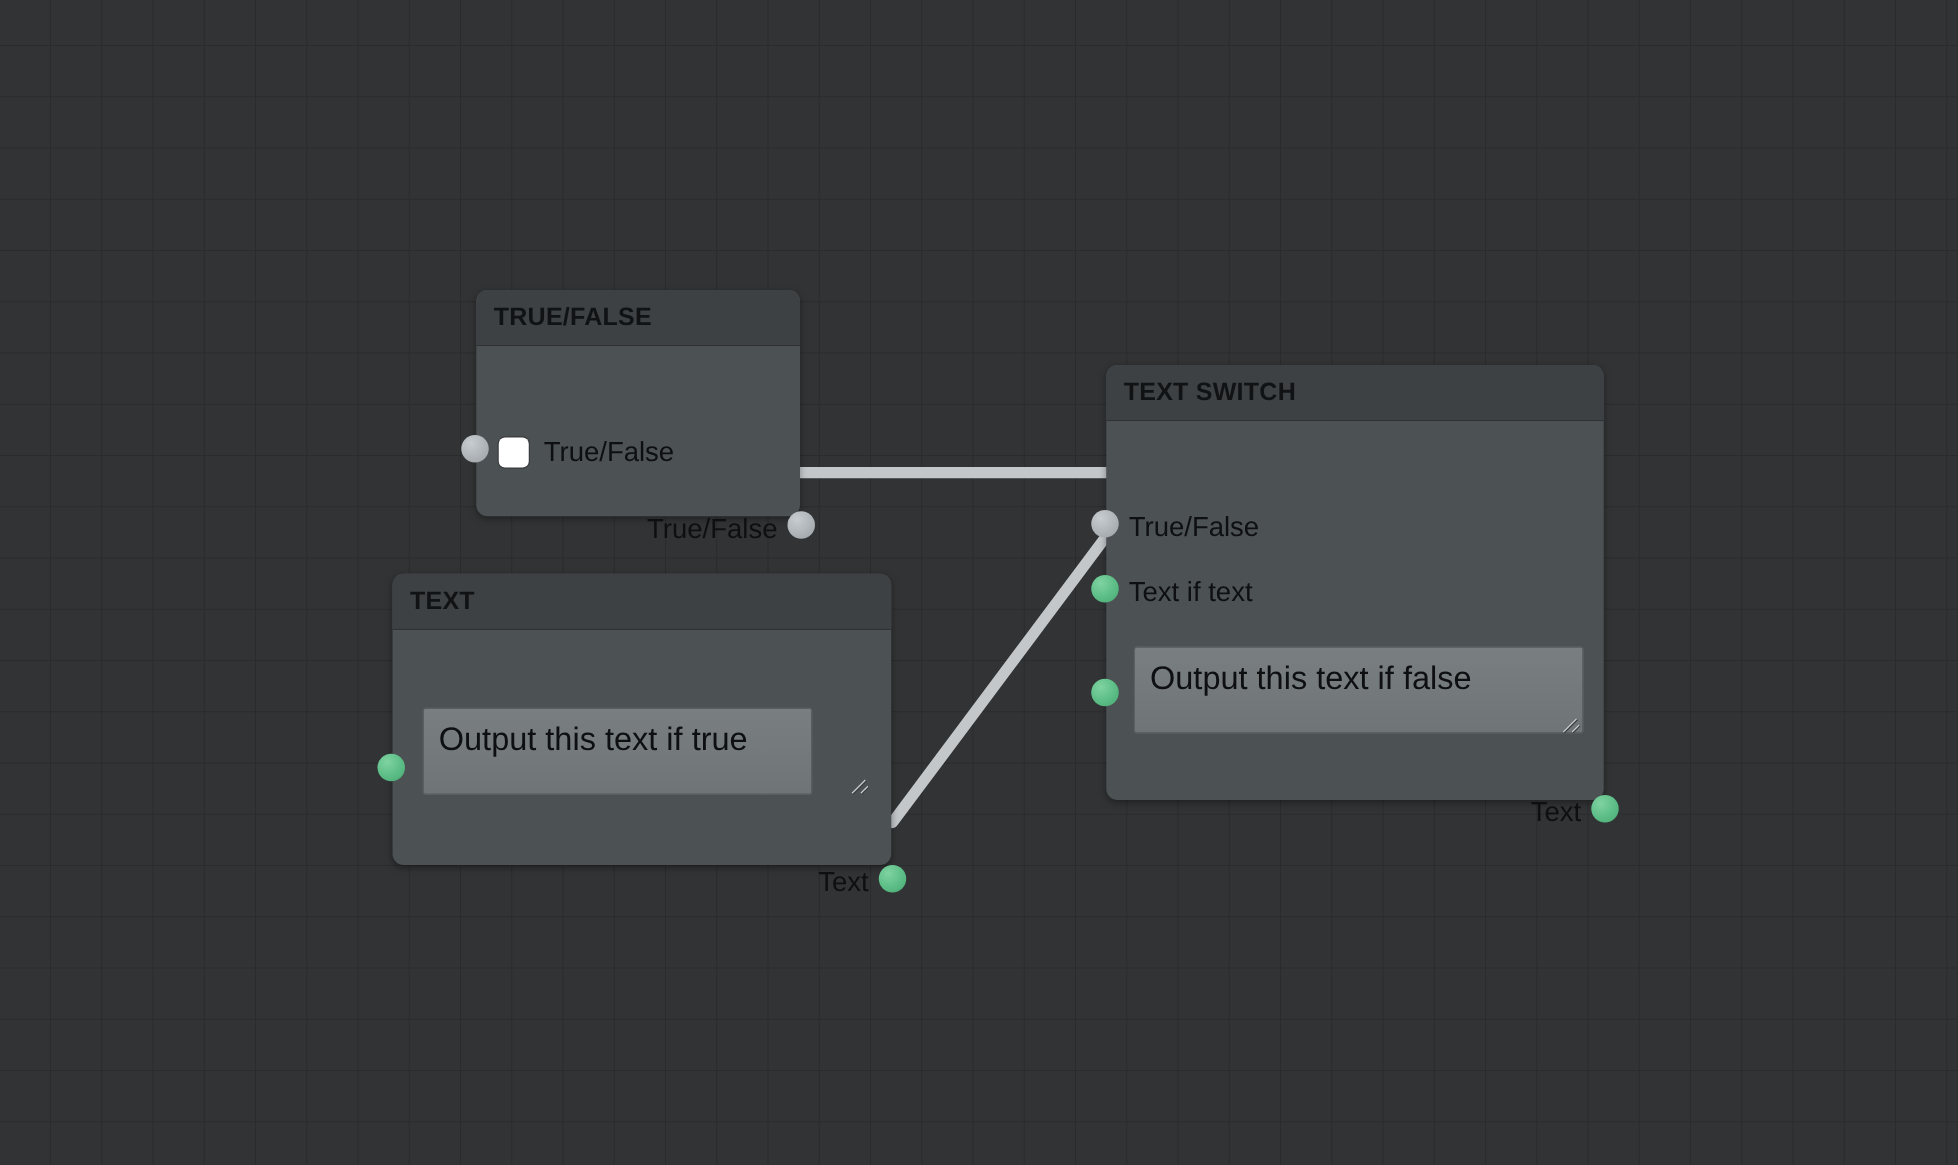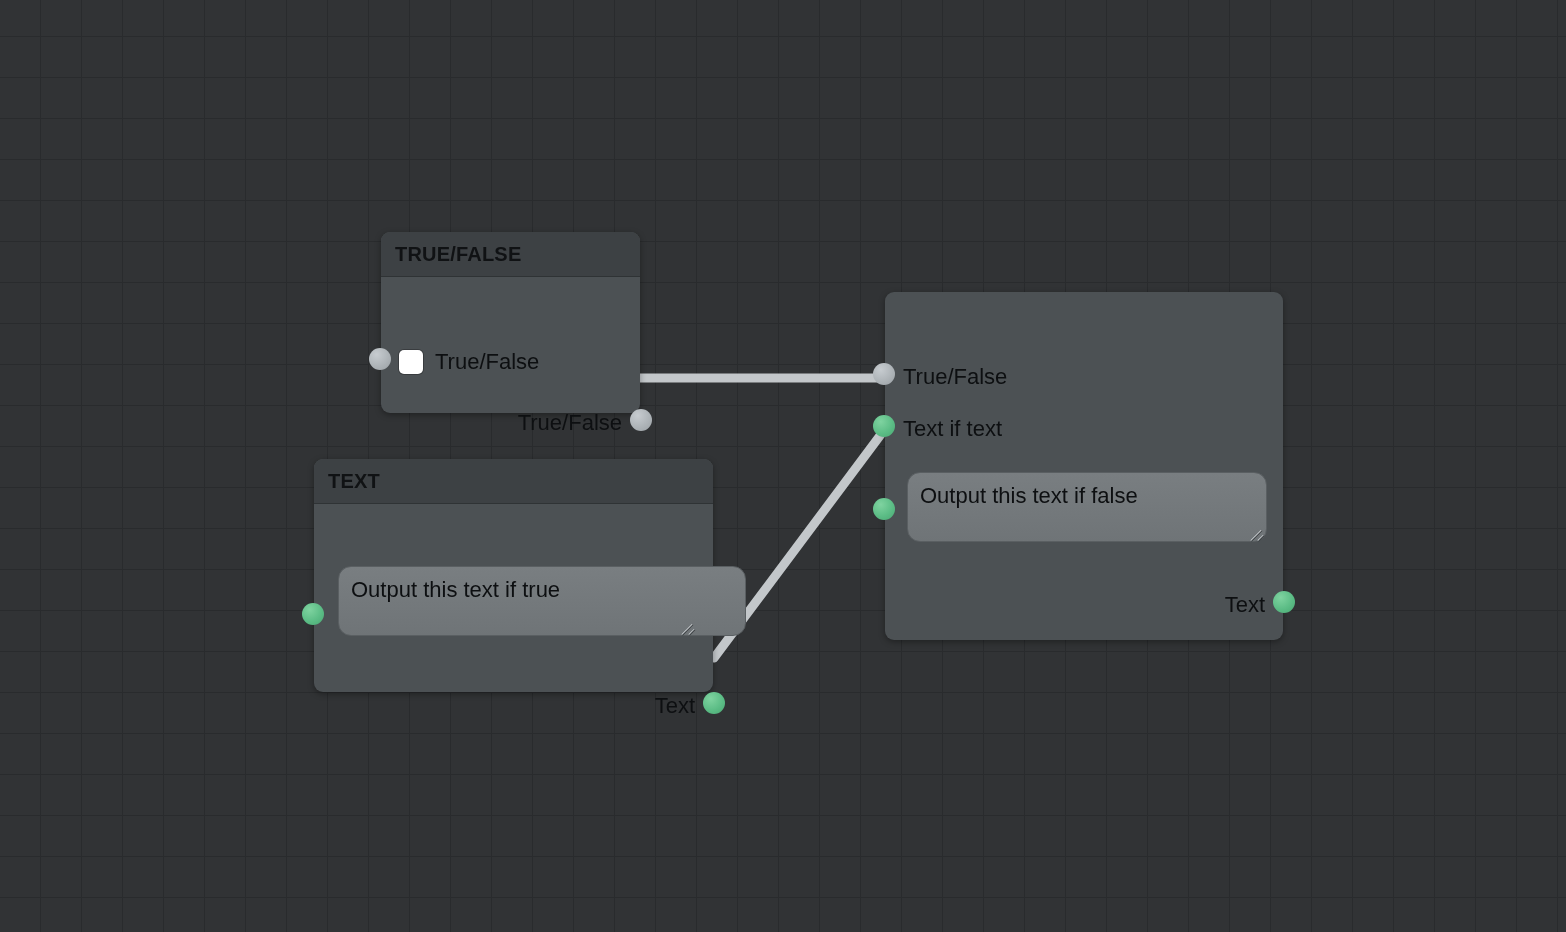--- a/index.html
+++ b/index.html
@@ -110,23 +110,23 @@
     margin-right: 12px;
     flex: 0 0 auto;
   }
 
   
   .textbox {
     position: absolute;
     box-sizing: border-box;
     background: linear-gradient(to bottom, #797e81 0%, #6f7477 100%);
     border: 1px solid #5a5f62;
-    border-radius: 13px;
+    border-radius: 3px;
     color: #0d0f11;
-    font-size: 22px;
+    font-size: 26px;
     font-family: "Liberation Sans", sans-serif;
     padding: 10px 12px;
     resize: none;
     outline: none;
     overflow: hidden;
     line-height: 1.15;
   }
   .resize-grip {
     position: absolute;
     width: 16px;
@@ -179,20 +179,23 @@
 
       <div class="port port-gray" style="right:-12px; top:132px;"></div>
       <div class="row row-out" style="top:131px;">
         <span class="row-label">True/False</span>
       </div>
 
     </div>
   </div>
 
   <div class="node" style="left:885px; top:292px; width:398px; height:348px;">
+    <div class="node-header">
+      <span class="node-title">TEXT SWITCH</span>
+    </div>
     <div class="node-body" style="height:302px;">
 
       <div class="port port-gray" style="left:-12px; top:71px;"></div>
       <div class="row row-in" style="top:70px;">
         <span class="row-label">True/False</span>
       </div>
 
       <div class="port port-green" style="left:-12px; top:123px;"></div>
       <div class="row row-in" style="top:122px;">
         <span class="row-label">Text if text</span>
@@ -210,21 +213,21 @@
     </div>
   </div>
 
   <div class="node" style="left:314px; top:459px; width:399px; height:233px;">
     <div class="node-header">
       <span class="node-title">TEXT</span>
     </div>
     <div class="node-body" style="height:187px;">
 
       <div class="port port-green" style="left:-12px; top:99px;"></div>
-      <textarea class="textbox" style="left: 24px; top: 62px; width: 408px; height: 70px;" placeholder="Text">Output this text if true</textarea>
+      <textarea class="textbox" style="left: 24px; top: 62px; width: 312px; height: 70px;" placeholder="Text">Output this text if true</textarea>
       <span class="resize-grip" style="left:368px; top:116px;"></span>
 
       <div class="port port-green" style="right:-12px; top:188px;"></div>
       <div class="row row-out" style="top:187px;">
         <span class="row-label">Text</span>
       </div>
 
     </div>
   </div>
 

